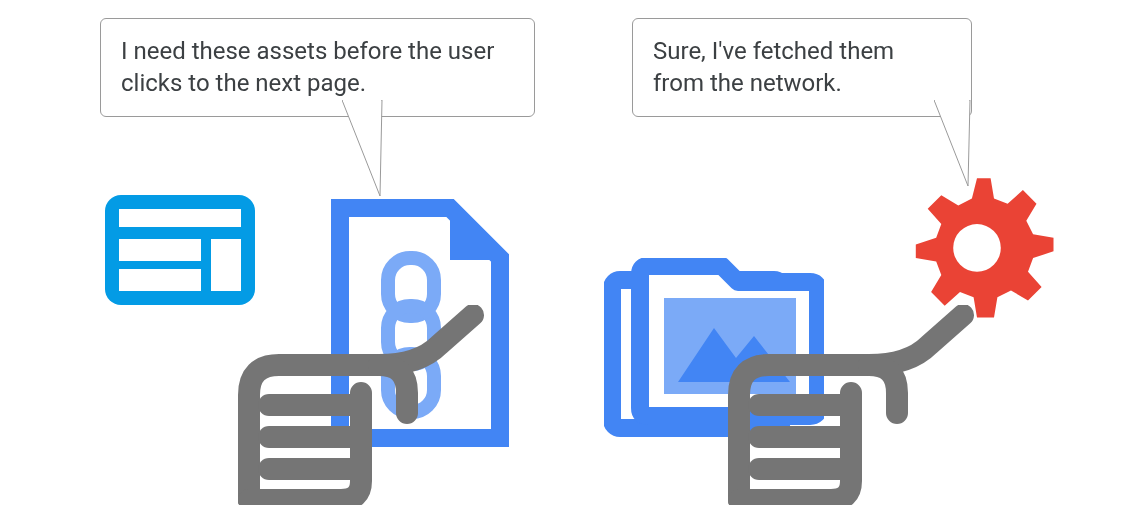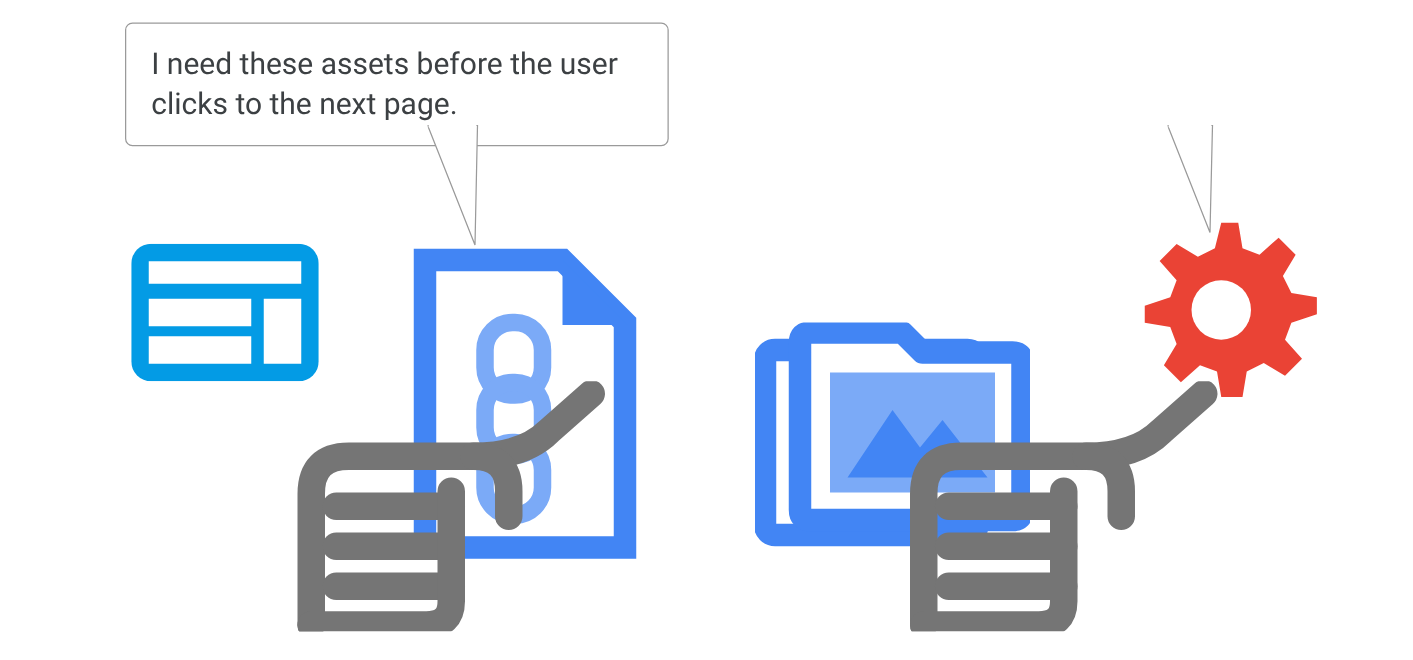--- a/index.html
+++ b/index.html
@@ -39,20 +39,23 @@
   <div class="bubble" style="left:76px; top:18px; width:435px;">
     <span>I need these assets before the user clicks to the next page.</span>
   </div>
   <div class="tail" style="left:318px; top:100px;">
     <svg width="60" height="100" viewBox="0 0 60 100">
       <polygon points="0,0 40,0 38,96" fill="#ffffff" stroke="#9a9a9a" stroke-width="1"></polygon>
       <rect x="1" y="0" width="38" height="2" fill="#ffffff"></rect>
     </svg>
   </div>
 
+  <div class="bubble" style="left:608px; top:18px; width:340px;">
+    <span>Sure, I've fetched them from the network.</span>
+  </div>
   <div class="tail" style="left:910px; top:100px;">
     <svg width="50" height="90" viewBox="0 0 50 90">
       <polygon points="0,0 36,0 34,86" fill="#ffffff" stroke="#9a9a9a" stroke-width="1"></polygon>
       <rect x="1" y="0" width="34" height="2" fill="#ffffff"></rect>
     </svg>
   </div>
 
   <div class="icon" style="left:81px; top:195px;">
     <svg width="150" height="110" viewBox="0 0 150 110">
       <rect x="0" y="0" width="150" height="110" rx="16" fill="#039be5"></rect>

